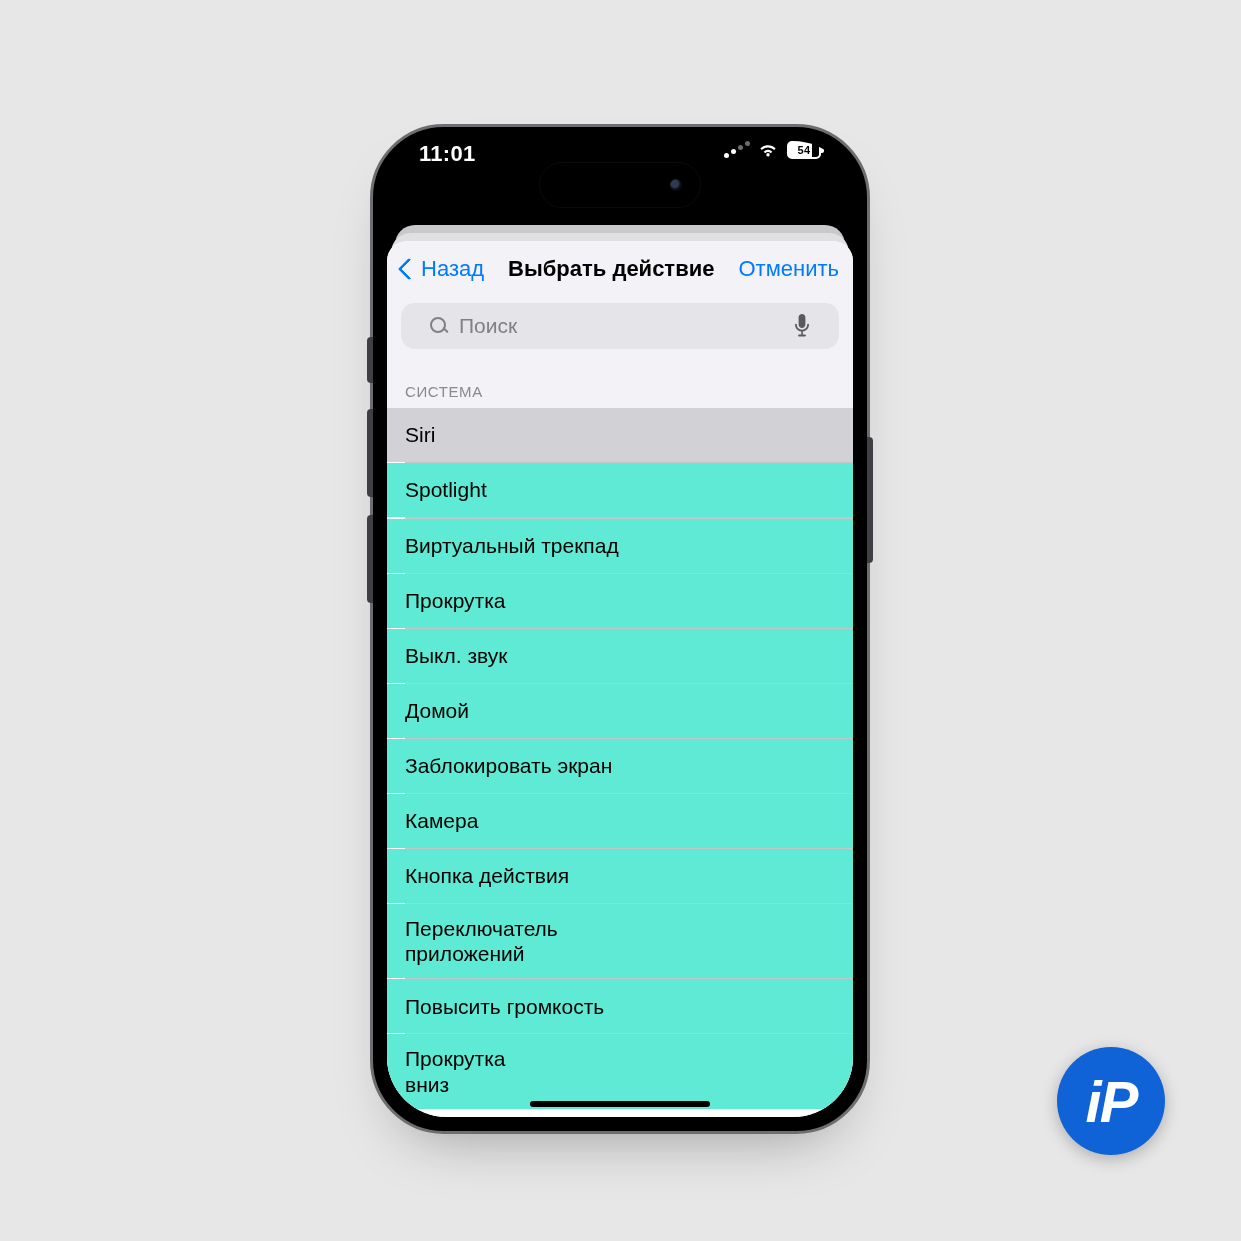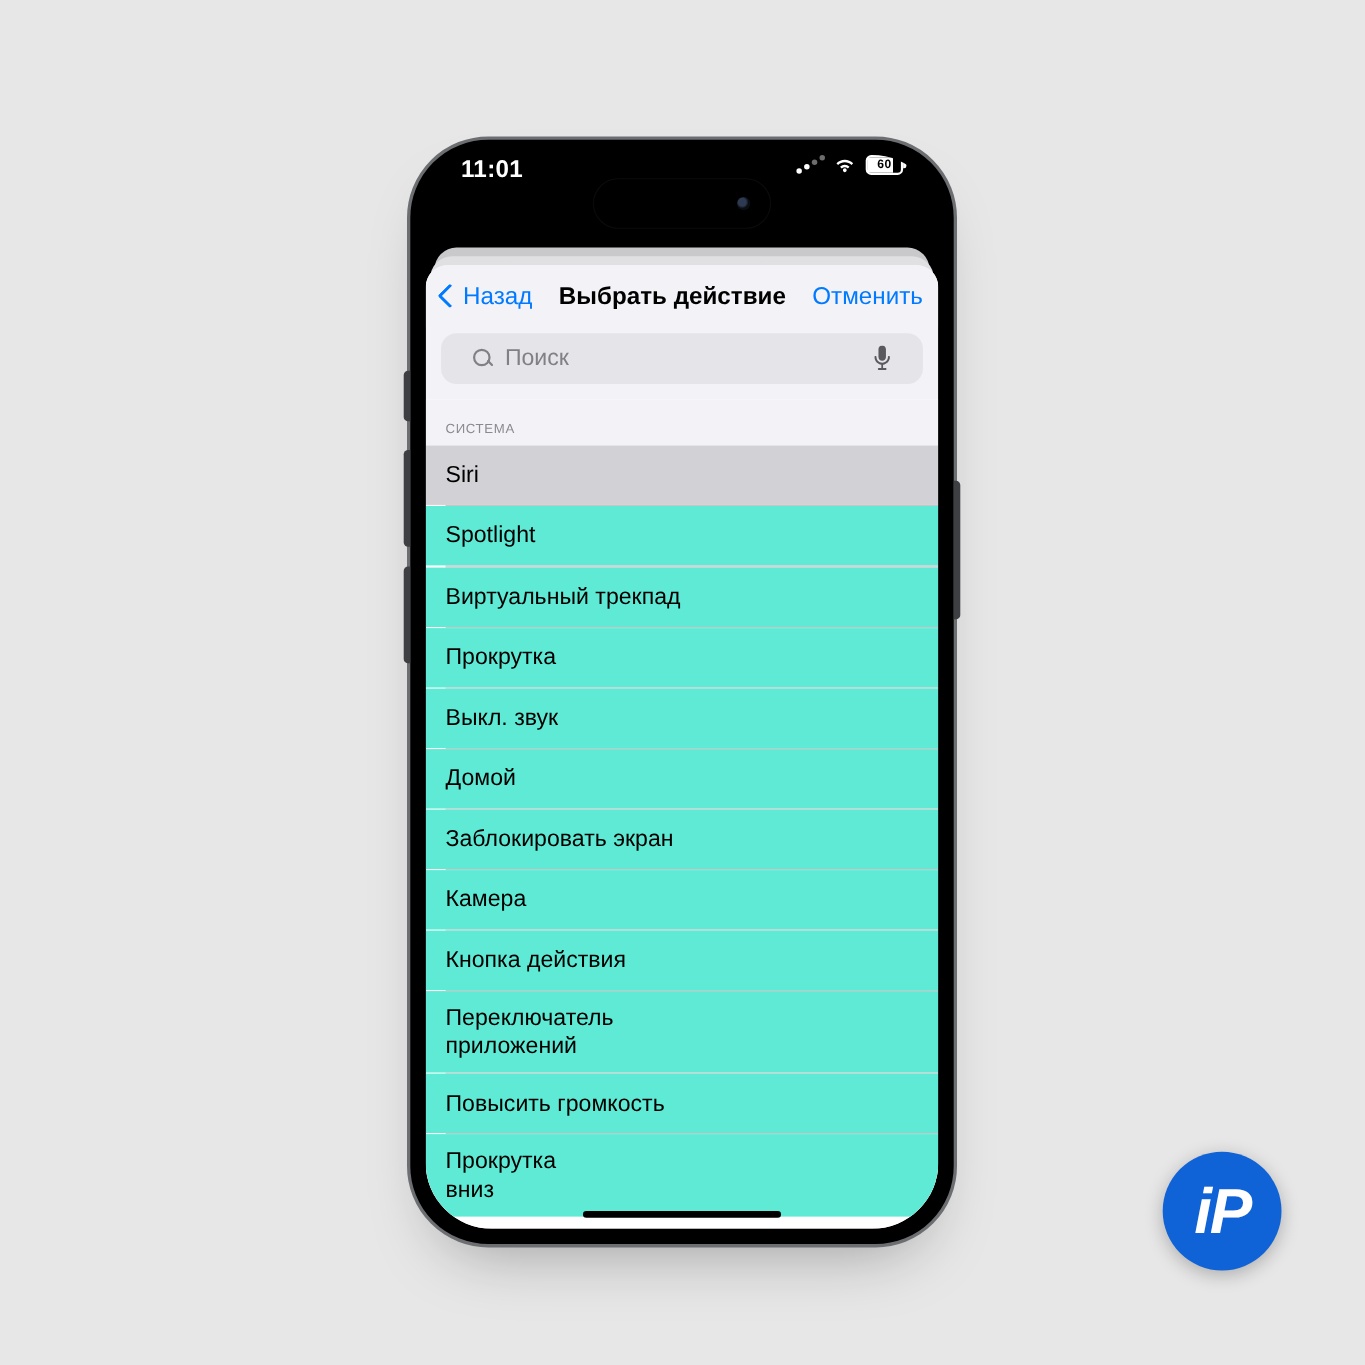--- a/index.html
+++ b/index.html
@@ -118,21 +118,21 @@
   }
   .mag{width:20px;height:20px;flex:none;position:relative;}
   .mag::before{content:"";position:absolute;left:1px;top:1px;width:12px;height:12px;border:2px solid #808085;border-radius:50%;}
   .mag::after{content:"";position:absolute;left:13px;top:13px;width:7px;height:2px;background:#808085;transform:rotate(45deg);border-radius:2px;}
   .search-text{flex:1;}
   .mic-svg{flex:none;}
 
   
   .list{flex:1;overflow:hidden;background:#fff;}
   .section-title{
-    padding:20px 18px 8px;font-size:12px;letter-spacing:.6px;color:var(--sys-label);
+    padding:20px 18px 8px;font-size:15px;letter-spacing:.6px;color:var(--sys-label);
     background:var(--screen-bg);
   }
   .row{
     min-height:54px;display:flex;align-items:center;
     padding:12px 0 12px 18px;
     font-size:21px;line-height:1.2;
     background:#5eead4;
   }
   .row.sel{background:var(--highlight);}
   .row-label{max-width:240px;}
@@ -176,21 +176,21 @@
         <div class="sig-dots">
             <span></span>
             <span></span>
             <span></span>
             <span></span>
           </div>
         <svg class="wifi-svg" width="22" height="16" viewBox="0 0 22 16">
             <path d="M11 14.5c-.9 0-1.7-.8-1.7-1.7S10.1 11 11 11s1.7.8 1.7 1.7-.8 1.8-1.7 1.8zm-4.3-4.8C7.9 8.4 9.4 7.7 11 7.7s3.1.7 4.3 2l-1.5 1.5C13 10.4 12 10 11 10s-2 .4-2.8 1.2L6.7 9.7zM3.4 6.4C5.4 4.4 8.1 3.3 11 3.3s5.6 1.1 7.6 3.1l-1.5 1.5C15.5 6.3 13.3 5.4 11 5.4S6.5 6.3 4.9 7.9L3.4 6.4z" fill="#fff"></path>
           </svg>
         <div class="batt">
-            <span>60</span>
+            <span>54</span>
           </div>
       </div>
     </div>
 
     <div class="layer-back1"></div>
     <div class="layer-back2"></div>
 
     <div class="sheet">
 
       <div class="nav">

